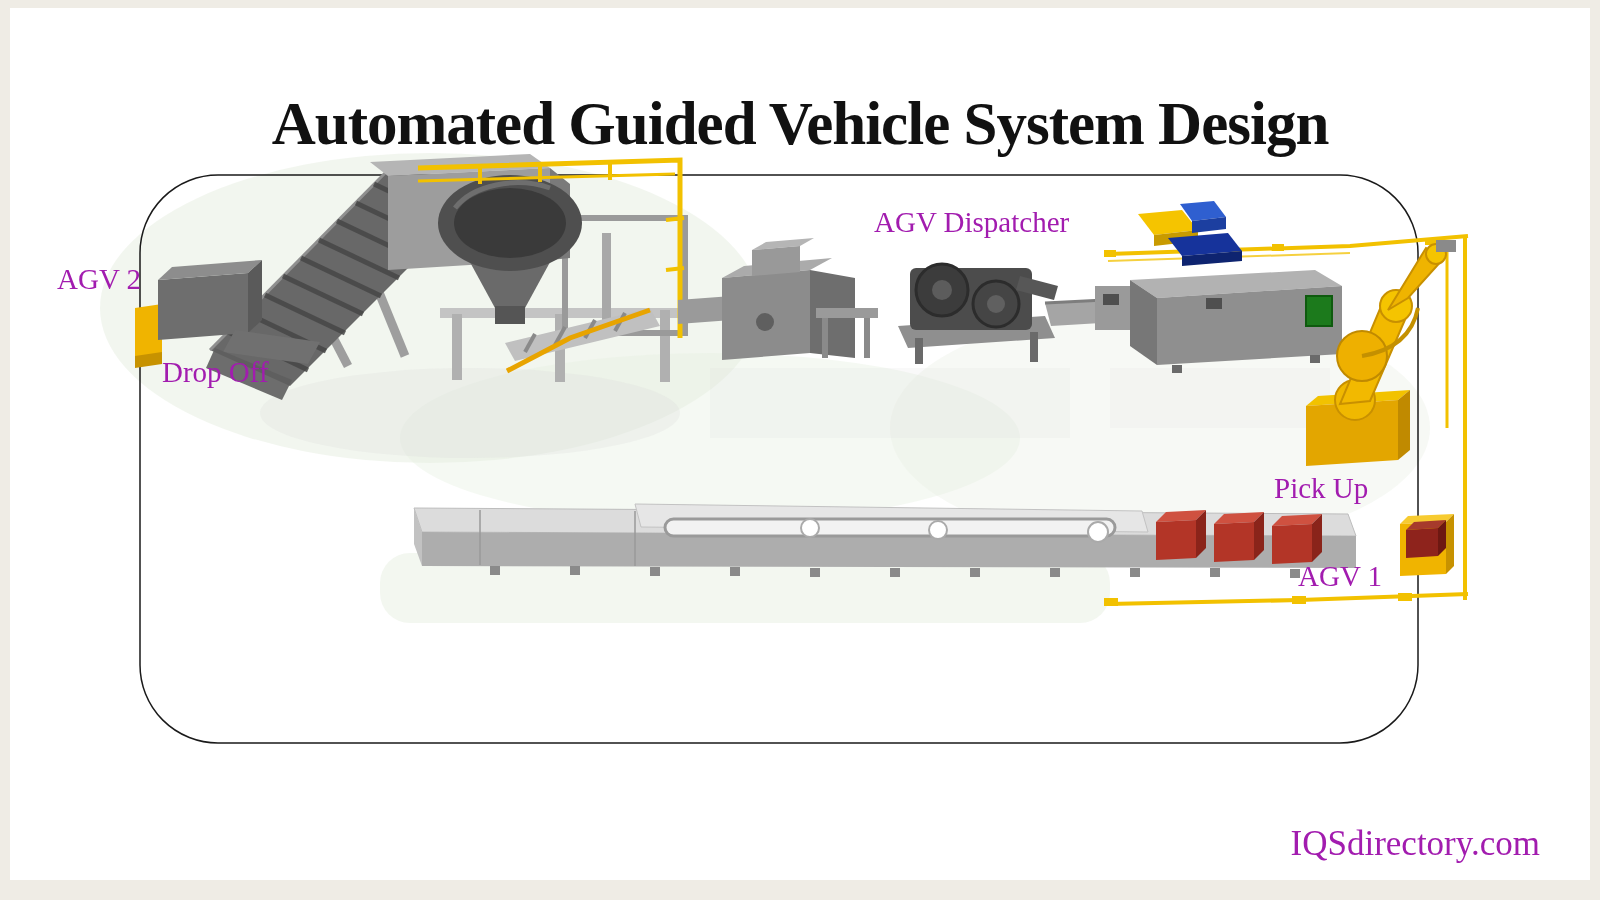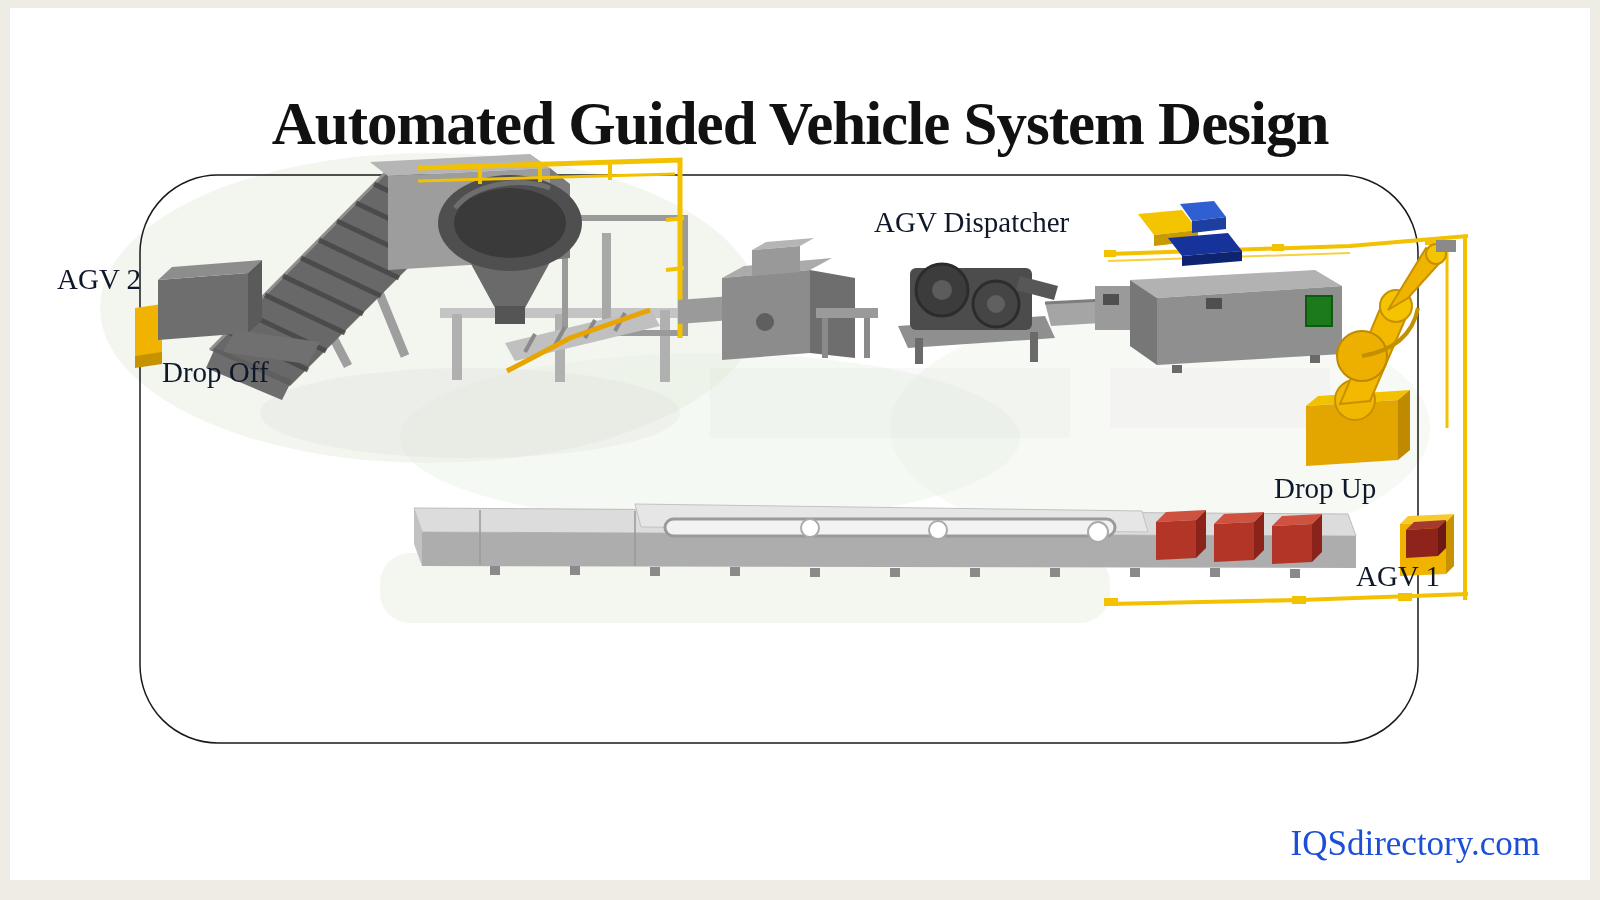--- a/index.html
+++ b/index.html
@@ -29,34 +29,34 @@
     text-align: center;
     font-size: 61px;
     font-weight: 700;
     color: #111111;
     letter-spacing: -1px;
     font-family: "Liberation Serif", "DejaVu Serif", serif;
   }
   .diagram-label {
     position: absolute;
     font-size: 29px;
-    color: #0f172a;
+    color: #a21caf;
     font-family: "Liberation Serif", "DejaVu Serif", serif;
     white-space: nowrap;
   }
   .lbl-agv2      { left: 47px;  top: 230px; margin-top: 25px; }
   .lbl-dropoff   { left: 152px; top: 348px; text-align: right; }
   .lbl-dispatch  { left: 864px; top: 198px; }
   .lbl-pickup    { left: 1264px; top: 464px; }
-  .lbl-agv1      { left: 1346px; top: 552px; }
+  .lbl-agv1      { left: 1288px; top: 552px; }
   .watermark {
     position: absolute;
     right: 50px; top: 816px;
     font-size: 35px;
-    color: #1d4ed8;
+    color: #a21caf;
     font-family: "Liberation Serif", "DejaVu Serif", serif;
   }
 </style>
 </head>
 <body>
 
 <div class="page">
 
   <h1 class="title">Automated Guided Vehicle System Design</h1>
 
@@ -271,18 +271,18 @@
       <rect x="1094" y="590" width="14" height="8" fill="#f2c100"></rect>
       <rect x="1282" y="588" width="14" height="8" fill="#f2c100"></rect>
       <rect x="1388" y="585" width="14" height="8" fill="#f2c100"></rect>
     </g>
 
   </svg>
 
   <div class="diagram-label lbl-agv2">AGV 2</div>
   <div class="diagram-label lbl-dropoff">Drop Off</div>
   <div class="diagram-label lbl-dispatch">AGV Dispatcher</div>
-  <div class="diagram-label lbl-pickup">Drop Up</div>
+  <div class="diagram-label lbl-pickup">Pick Up</div>
   <div class="diagram-label lbl-agv1">AGV 1</div>
 
   <div class="watermark">IQSdirectory.com</div>
 
 </div>
 
 </body></html>

